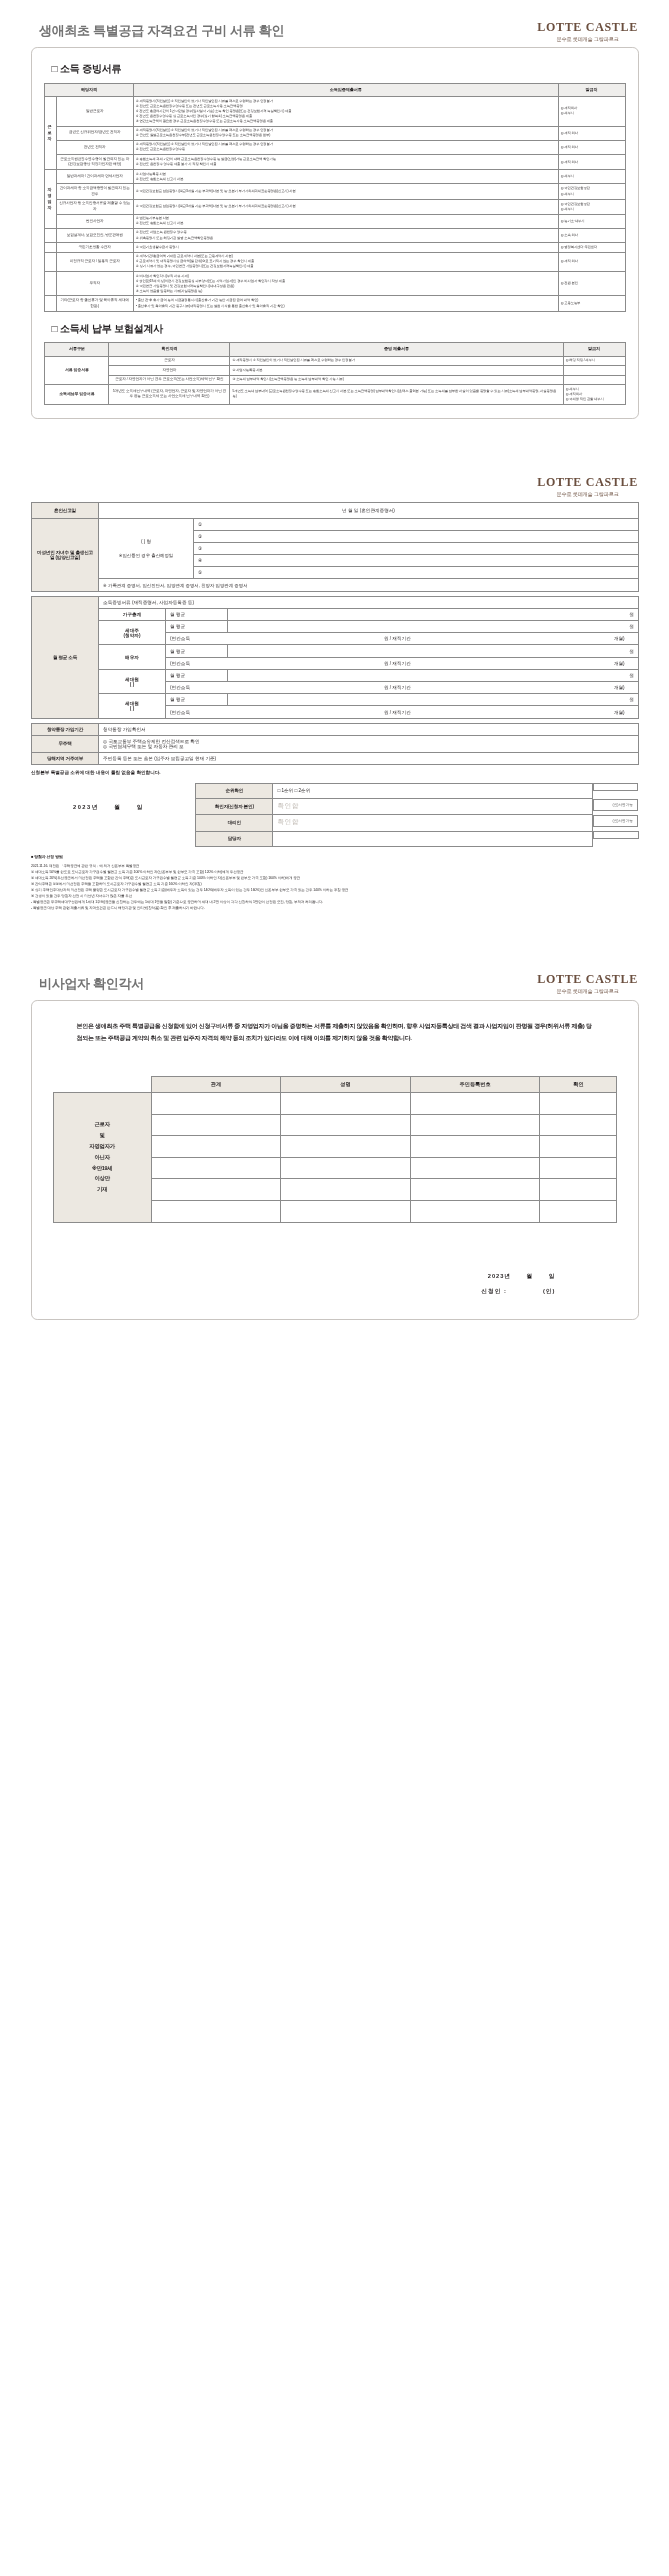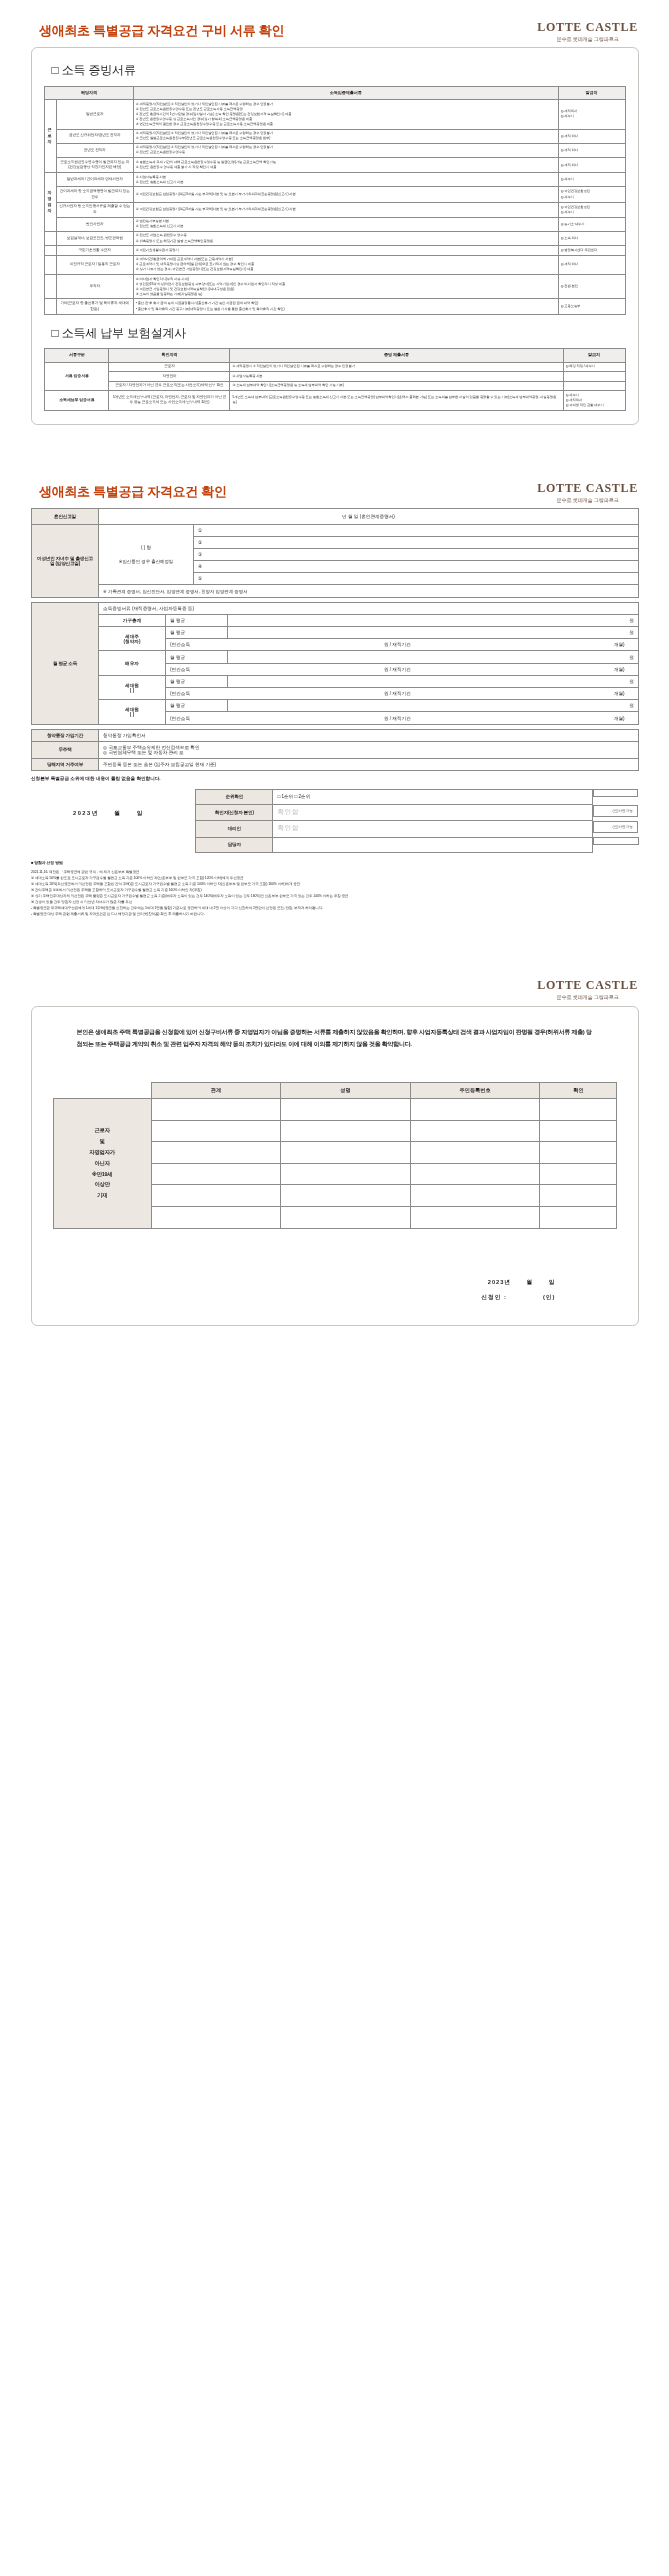--- a/index.html
+++ b/index.html
@@ -14,21 +14,21 @@
   
   .page-head {
     position: relative;
     padding: 24px 31px 7.2px 39px;
     min-height: 47px;
   }
   .page-title {
     font-size: 13px;
     font-weight: bold;
     letter-spacing: -0.3px;
-    color: #c2410c;
+    color: #737373;
     line-height: 1.1;
   }
   .brand {
     position: absolute;
     right: 32px;
     top: 20.6px;
     text-align: center;
   }
   .brand-main {
     font-family: "Liberation Serif", "DejaVu Serif", serif;
@@ -48,22 +48,22 @@
   
   .card {
     margin: 0 31px 0 31px;
     border: 0.5px solid #c9c5c1;
     border-radius: 6.2px;
     padding: 11.3px 12.4px 13.4px 12.4px;
     background: #fff;
   }
 
   .sec-head {
-    font-size: 12px;
-    font-weight: normal;
+    font-size: 10px;
+    font-weight: bold;
     letter-spacing: -0.2px;
     margin: 3.1px 0 6.2px 7.2px;
   }
 
   
   table.doc {
     width: 100%;
     border-collapse: collapse;
     table-layout: fixed;
     font-size: 3.4px;
@@ -434,21 +434,20 @@
           </tr>
         </tbody>
     </table>
 
   </div>
 </div>
 
 <div class="page-wrap" style="margin-top:36px">
 
   <div class="page-head">
-    <div class="page-title">생애최초 특별공급 자격요건 확인</div>
     <div class="brand">
       <div class="brand-main">LOTTE CASTLE</div>
       <div class="brand-sub">문수로 롯데캐슬 그랑파르크</div>
     </div>
   </div>
 
   <div style="margin:0 31px;">
 
     <table class="form">
       <colgroup>
@@ -620,20 +619,21 @@
         <p>⑤ 경쟁이 있을 경우 당첨자 선정 시 미성년 자녀수가 많은 자를 우선</p>
         <p>- 특별공급은 무주택세대구성원에게 1세대 1주택(공급을 신청하는 경우에는 1세대 1명을 말함) 기준으로 공급하며 세대 내 2명 이상이 각각 신청하여 1명만이 선정된 모집, 당첨, 부적격 처리됩니다.</p>
         <p>- 특별공급 대상 주택 관련 제출서류 및 자격요건은 반드시 해당기관 및 인터넷(청약홈) 확인 후 제출하시기 바랍니다.</p>
       </div>
   </div>
 </div>
 
 <div class="page-wrap" style="margin-top:41px;padding-bottom:31px">
 
   <div class="page-head">
+    <div class="page-title">비사업자 확인각서</div>
     <div class="brand">
       <div class="brand-main">LOTTE CASTLE</div>
       <div class="brand-sub">문수로 롯데캐슬 그랑파르크</div>
     </div>
   </div>
 
   <div class="card" style="padding:15.5px 20.6px 20.6px 20.6px">
     <div class="p3-intro">본인은 생애최초 주택 특별공급을 신청함에 있어 신청구비서류 중 자영업자가 아님을 증명하는 서류를 제출하지 않았음을 확인하며, 향후 사업자등록상태 검색 결과 사업자임이 판명될 경우(허위서류 제출) 당첨되는 또는 주택공급 계약의 취소 및 관련 입주자 자격의 해약 등의 조치가 있다라도 이에 대해 이의를 제기하지 않을 것을 확약합니다.</div>
 
     <div class="spacer-md"></div>

